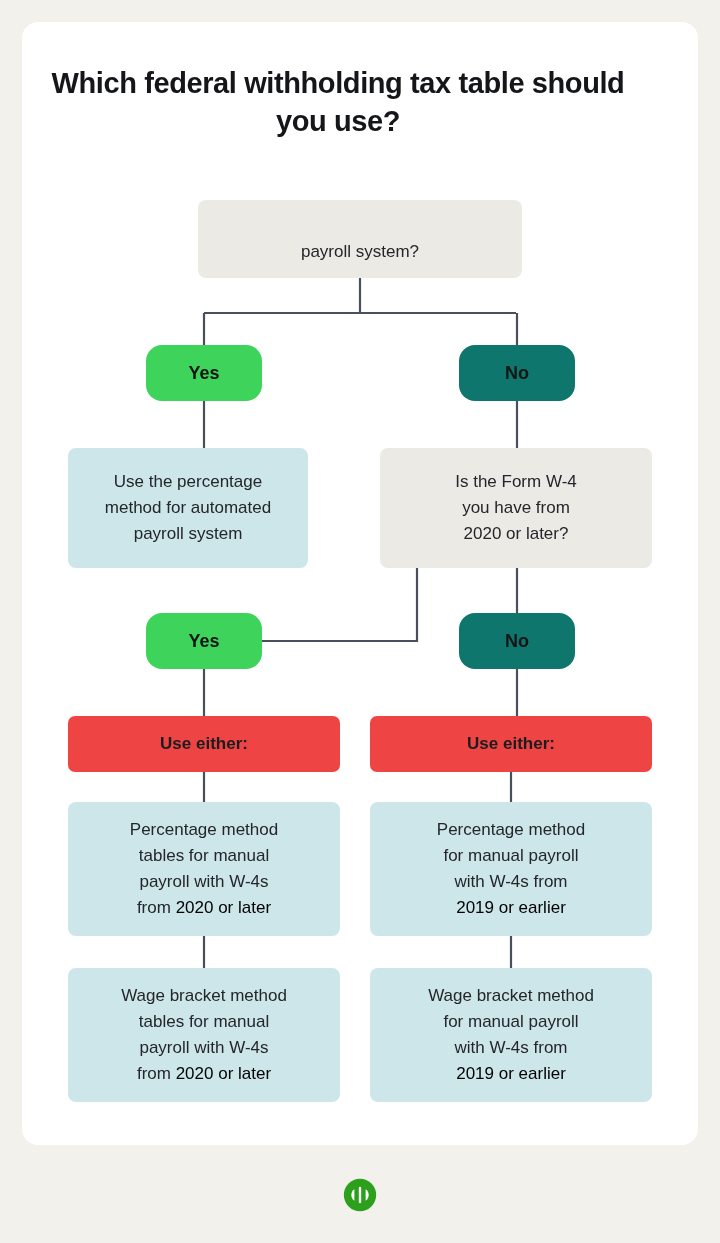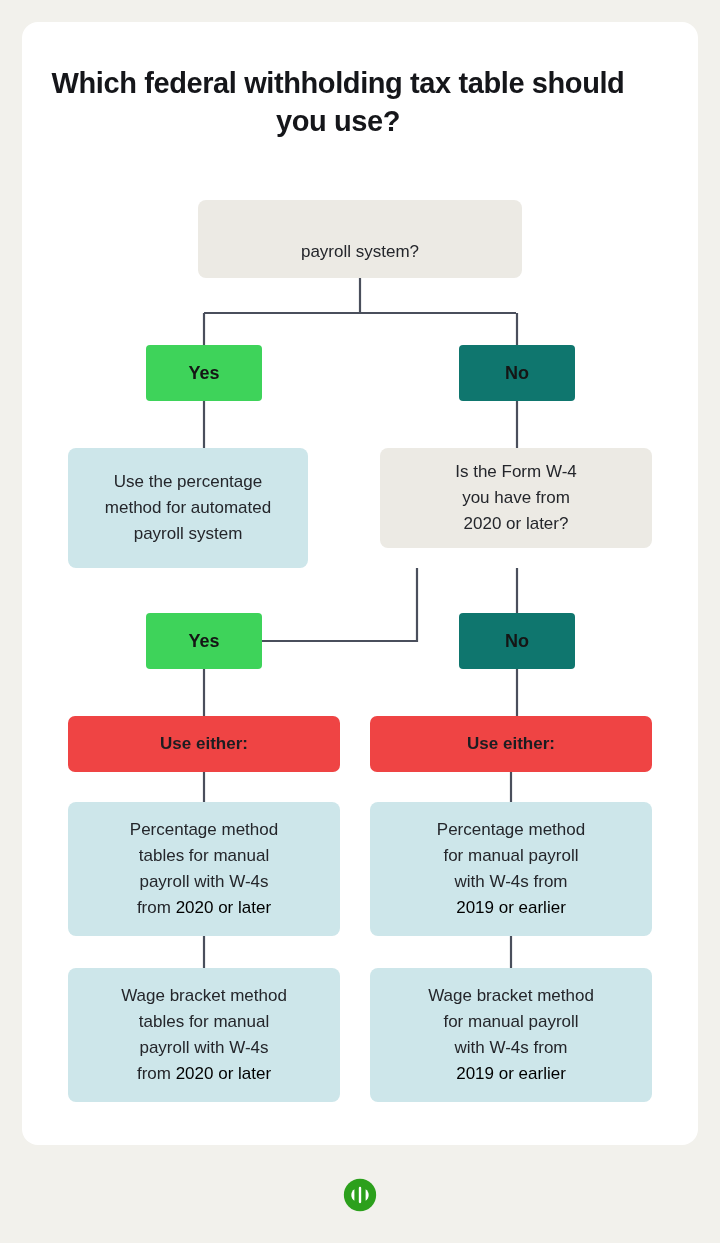--- a/index.html
+++ b/index.html
@@ -74,36 +74,36 @@
     font-weight: bold;
     color: #1c1d21;
   }
   .node-result {
     background: #cde6ea;
     border-radius: 8px;
     font-size: 17px;
     line-height: 26px;
   }
   .badge {
-    border-radius: 4px;
+    border-radius: 16px;
     font-size: 18px;
     font-weight: bold;
     color: #151515;
   }
   .badge-yes { background: #3ed35a; }
   .badge-no  { background: #0f766e; }
 
   .node-result b { font-weight: normal; color: #000000; }
 
   
   #q1        { left: 198px; top: 200px; width: 324px; height: 78px; }
   #yes1      { left: 146px; top: 345px; width: 116px; height: 56px; }
   #no1       { left: 459px; top: 345px; width: 116px; height: 56px; }
   #res-auto  { left: 68px;  top: 448px; width: 240px; height: 120px; }
-  #q2        { left: 380px; top: 448px; width: 272px; height: 100px; }
+  #q2        { left: 380px; top: 448px; width: 272px; height: 120px; }
   #yes2      { left: 146px; top: 613px; width: 116px; height: 56px; }
   #no2       { left: 459px; top: 613px; width: 116px; height: 56px; }
   #either-l  { left: 68px;  top: 716px; width: 272px; height: 56px; }
   #either-r  { left: 370px; top: 716px; width: 282px; height: 56px; }
   #pct-l     { left: 68px;  top: 802px; width: 272px; height: 134px; }
   #pct-r     { left: 370px; top: 802px; width: 282px; height: 134px; }
   #wb-l      { left: 68px;  top: 968px; width: 272px; height: 134px; }
   #wb-r      { left: 370px; top: 968px; width: 282px; height: 134px; }
 
   

